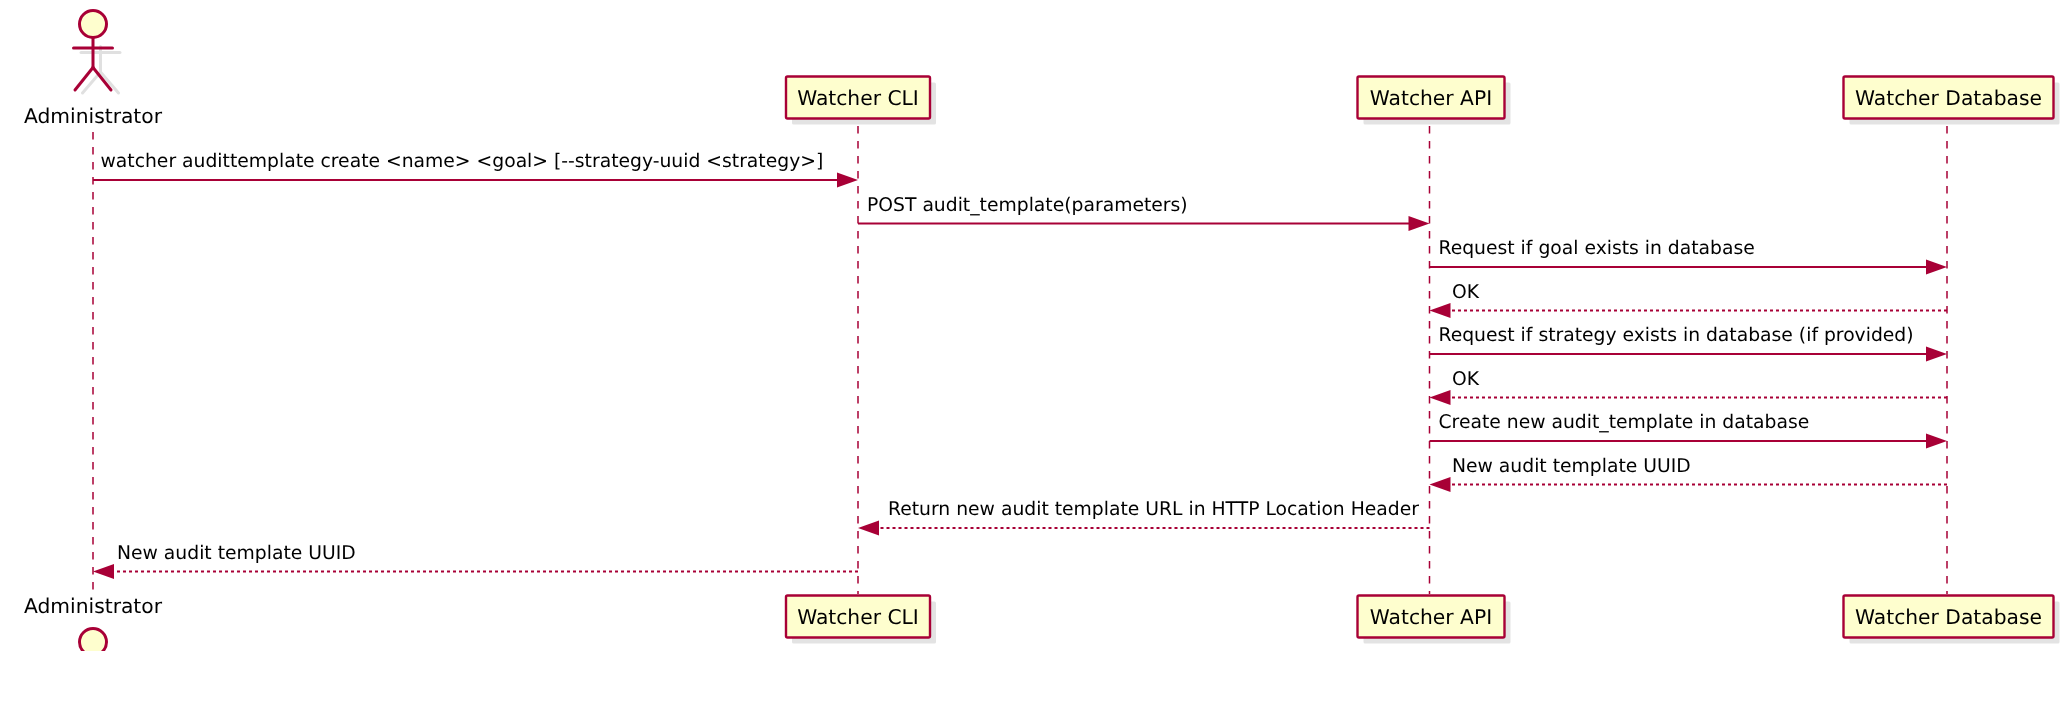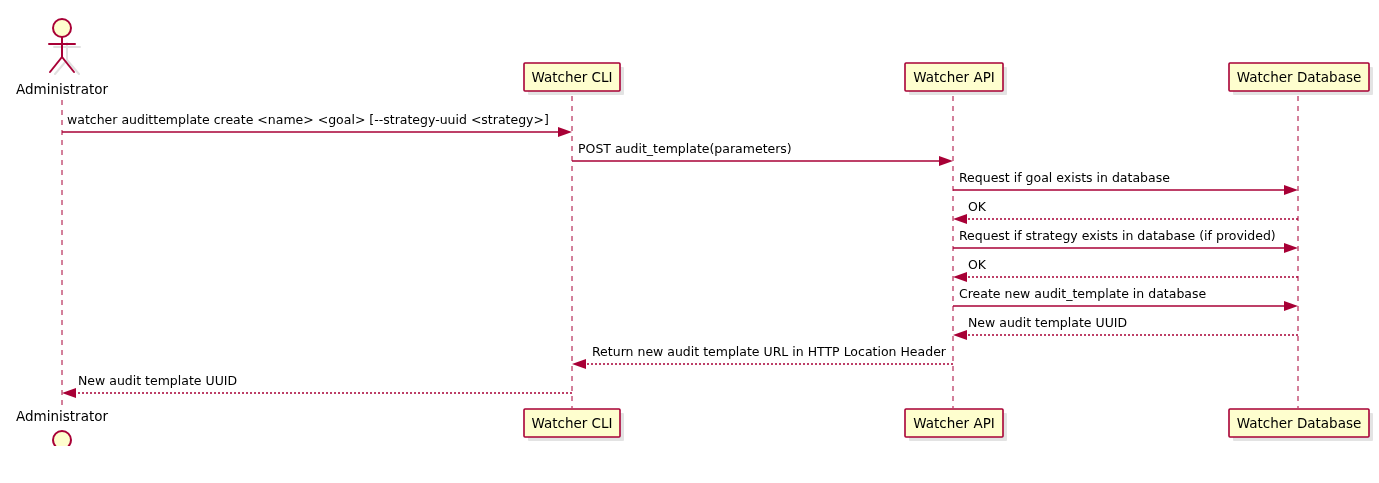--- a/index.html
+++ b/index.html
@@ -9,21 +9,20 @@
   }
   body {
     font-family: "DejaVu Sans", sans-serif;
   }
   #diagram-root {
     position: relative;
     width: 1379px;
     height: 434px;
     overflow: hidden;
     background: #FFFFFF;
-    margin-top: 12px;
   }
   #diagram-svg {
     position: absolute;
     top: 0;
     left: 0;
     width: 1379px;
     height: 483px;
   }
   .lifeline {
     stroke: #A80036;

